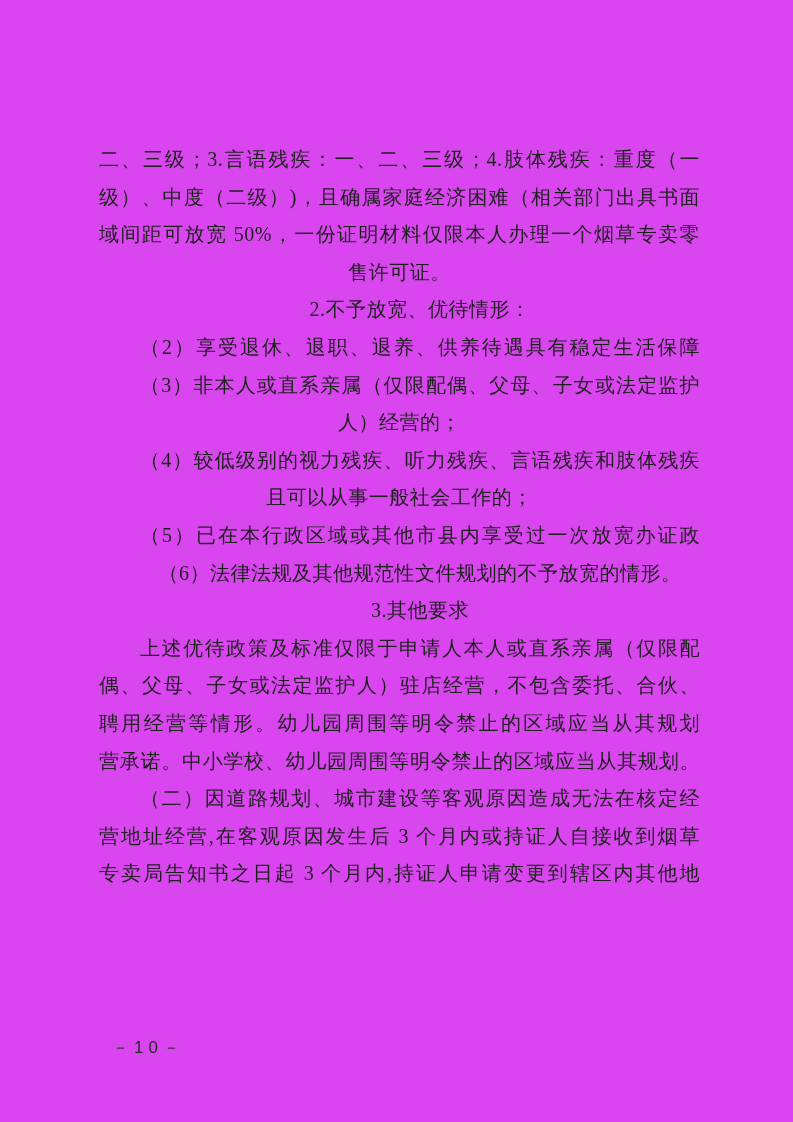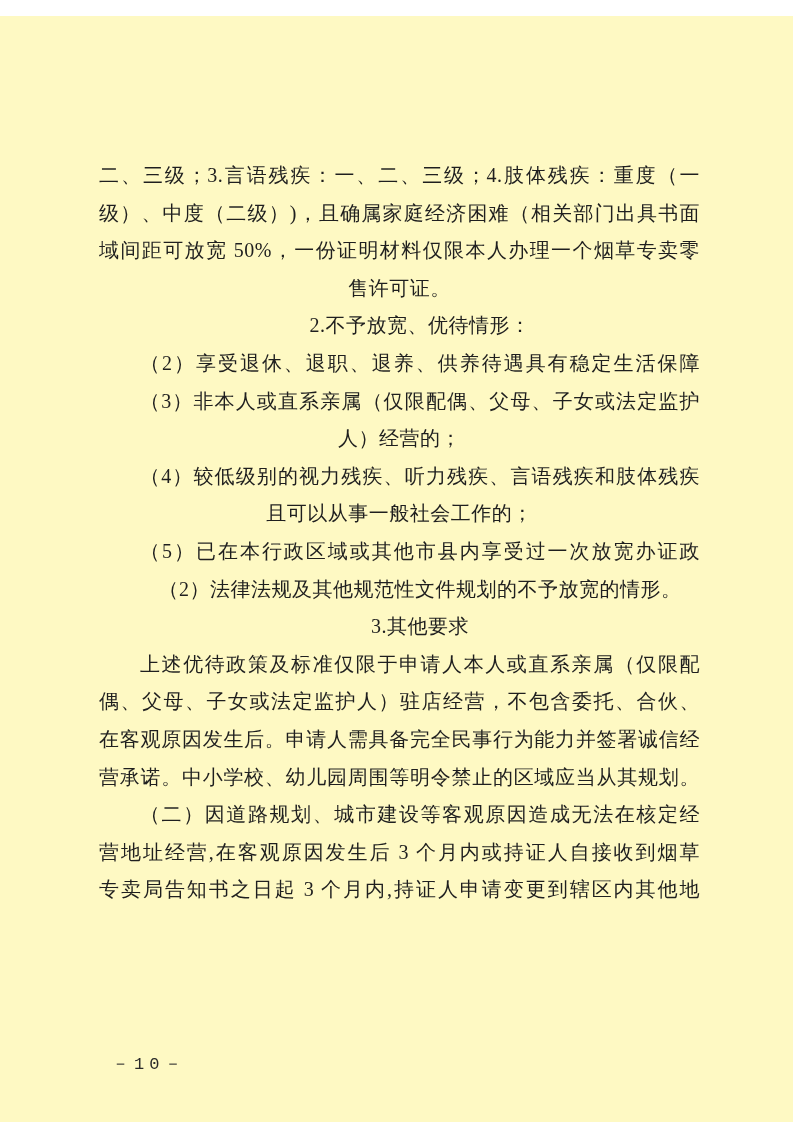--- a/index.html
+++ b/index.html
@@ -10,22 +10,21 @@
   body {
     position: relative;
     width: 793px;
     height: 1122px;
     overflow: hidden;
     font-family: "Liberation Serif", "DejaVu Serif", serif;
   }
   .page {
     position: absolute;
     inset: 0;
-    background: #fef9c3;
-    margin-top: 16px;
+    background: #d946ef;
   }
   .doc-body {
     position: absolute;
     left: 99px;
     top: 141px;
     width: 601px;
     font-size: 20px;
     line-height: 37.6px;
     color: #1f1f1f;
     letter-spacing: 0.5px;
@@ -45,43 +44,43 @@
     padding-left: 41px;
     font-family: Liberation Serif, serif;
   }
   .footer {
     position: absolute;
     left: 112px;
     top: 1036px;
     font-size: 17px;
     letter-spacing: 5px;
     color: #2a2a2a;
-    font-family: Liberation Mono, monospace;
+    font-family: Liberation Sans, sans-serif;
   }
 </style>
 </head>
 <body>
 
 <div class="page">
   <div class="doc-body">
       <div class="line justify">二、三级；3.言语残疾：一、二、三级；4.肢体残疾：重度（一</div>
       <div class="line justify">级）、中度（二级）)，且确属家庭经济困难（相关部门出具书面证</div>
       <div class="line justify">域间距可放宽 50%，一份证明材料仅限本人办理一个烟草专卖零</div>
       <div class="line">售许可证。</div>
       <div class="line indent">2.不予放宽、优待情形：</div>
       <div class="line indent justify">（2）享受退休、退职、退养、供养待遇具有稳定生活保障的；</div>
       <div class="line indent justify">（3）非本人或直系亲属（仅限配偶、父母、子女或法定监护</div>
       <div class="line">人）经营的；</div>
       <div class="line indent justify">（4）较低级别的视力残疾、听力残疾、言语残疾和肢体残疾</div>
       <div class="line">且可以从事一般社会工作的；</div>
       <div class="line indent justify">（5）已在本行政区域或其他市县内享受过一次放宽办证政</div>
-      <div class="line indent">（2）法律法规及其他规范性文件规划的不予放宽的情形。</div>
+      <div class="line indent">（6）法律法规及其他规范性文件规划的不予放宽的情形。</div>
       <div class="line indent">3.其他要求</div>
       <div class="line indent justify">上述优待政策及标准仅限于申请人本人或直系亲属（仅限配</div>
       <div class="line justify">偶、父母、子女或法定监护人）驻店经营，不包含委托、合伙、</div>
-      <div class="line justify">在客观原因发生后。申请人需具备完全民事行为能力并签署诚信经</div>
+      <div class="line justify">聘用经营等情形。幼儿园周围等明令禁止的区域应当从其规划</div>
       <div class="line justify">营承诺。中小学校、幼儿园周围等明令禁止的区域应当从其规划。</div>
       <div class="line indent justify">（二）因道路规划、城市建设等客观原因造成无法在核定经</div>
       <div class="line justify">营地址经营,在客观原因发生后 3 个月内或持证人自接收到烟草</div>
       <div class="line justify">专卖局告知书之日起 3 个月内,持证人申请变更到辖区内其他地</div>
     </div>
   <div class="footer">－10－</div>
 </div>
 
 </body></html>

